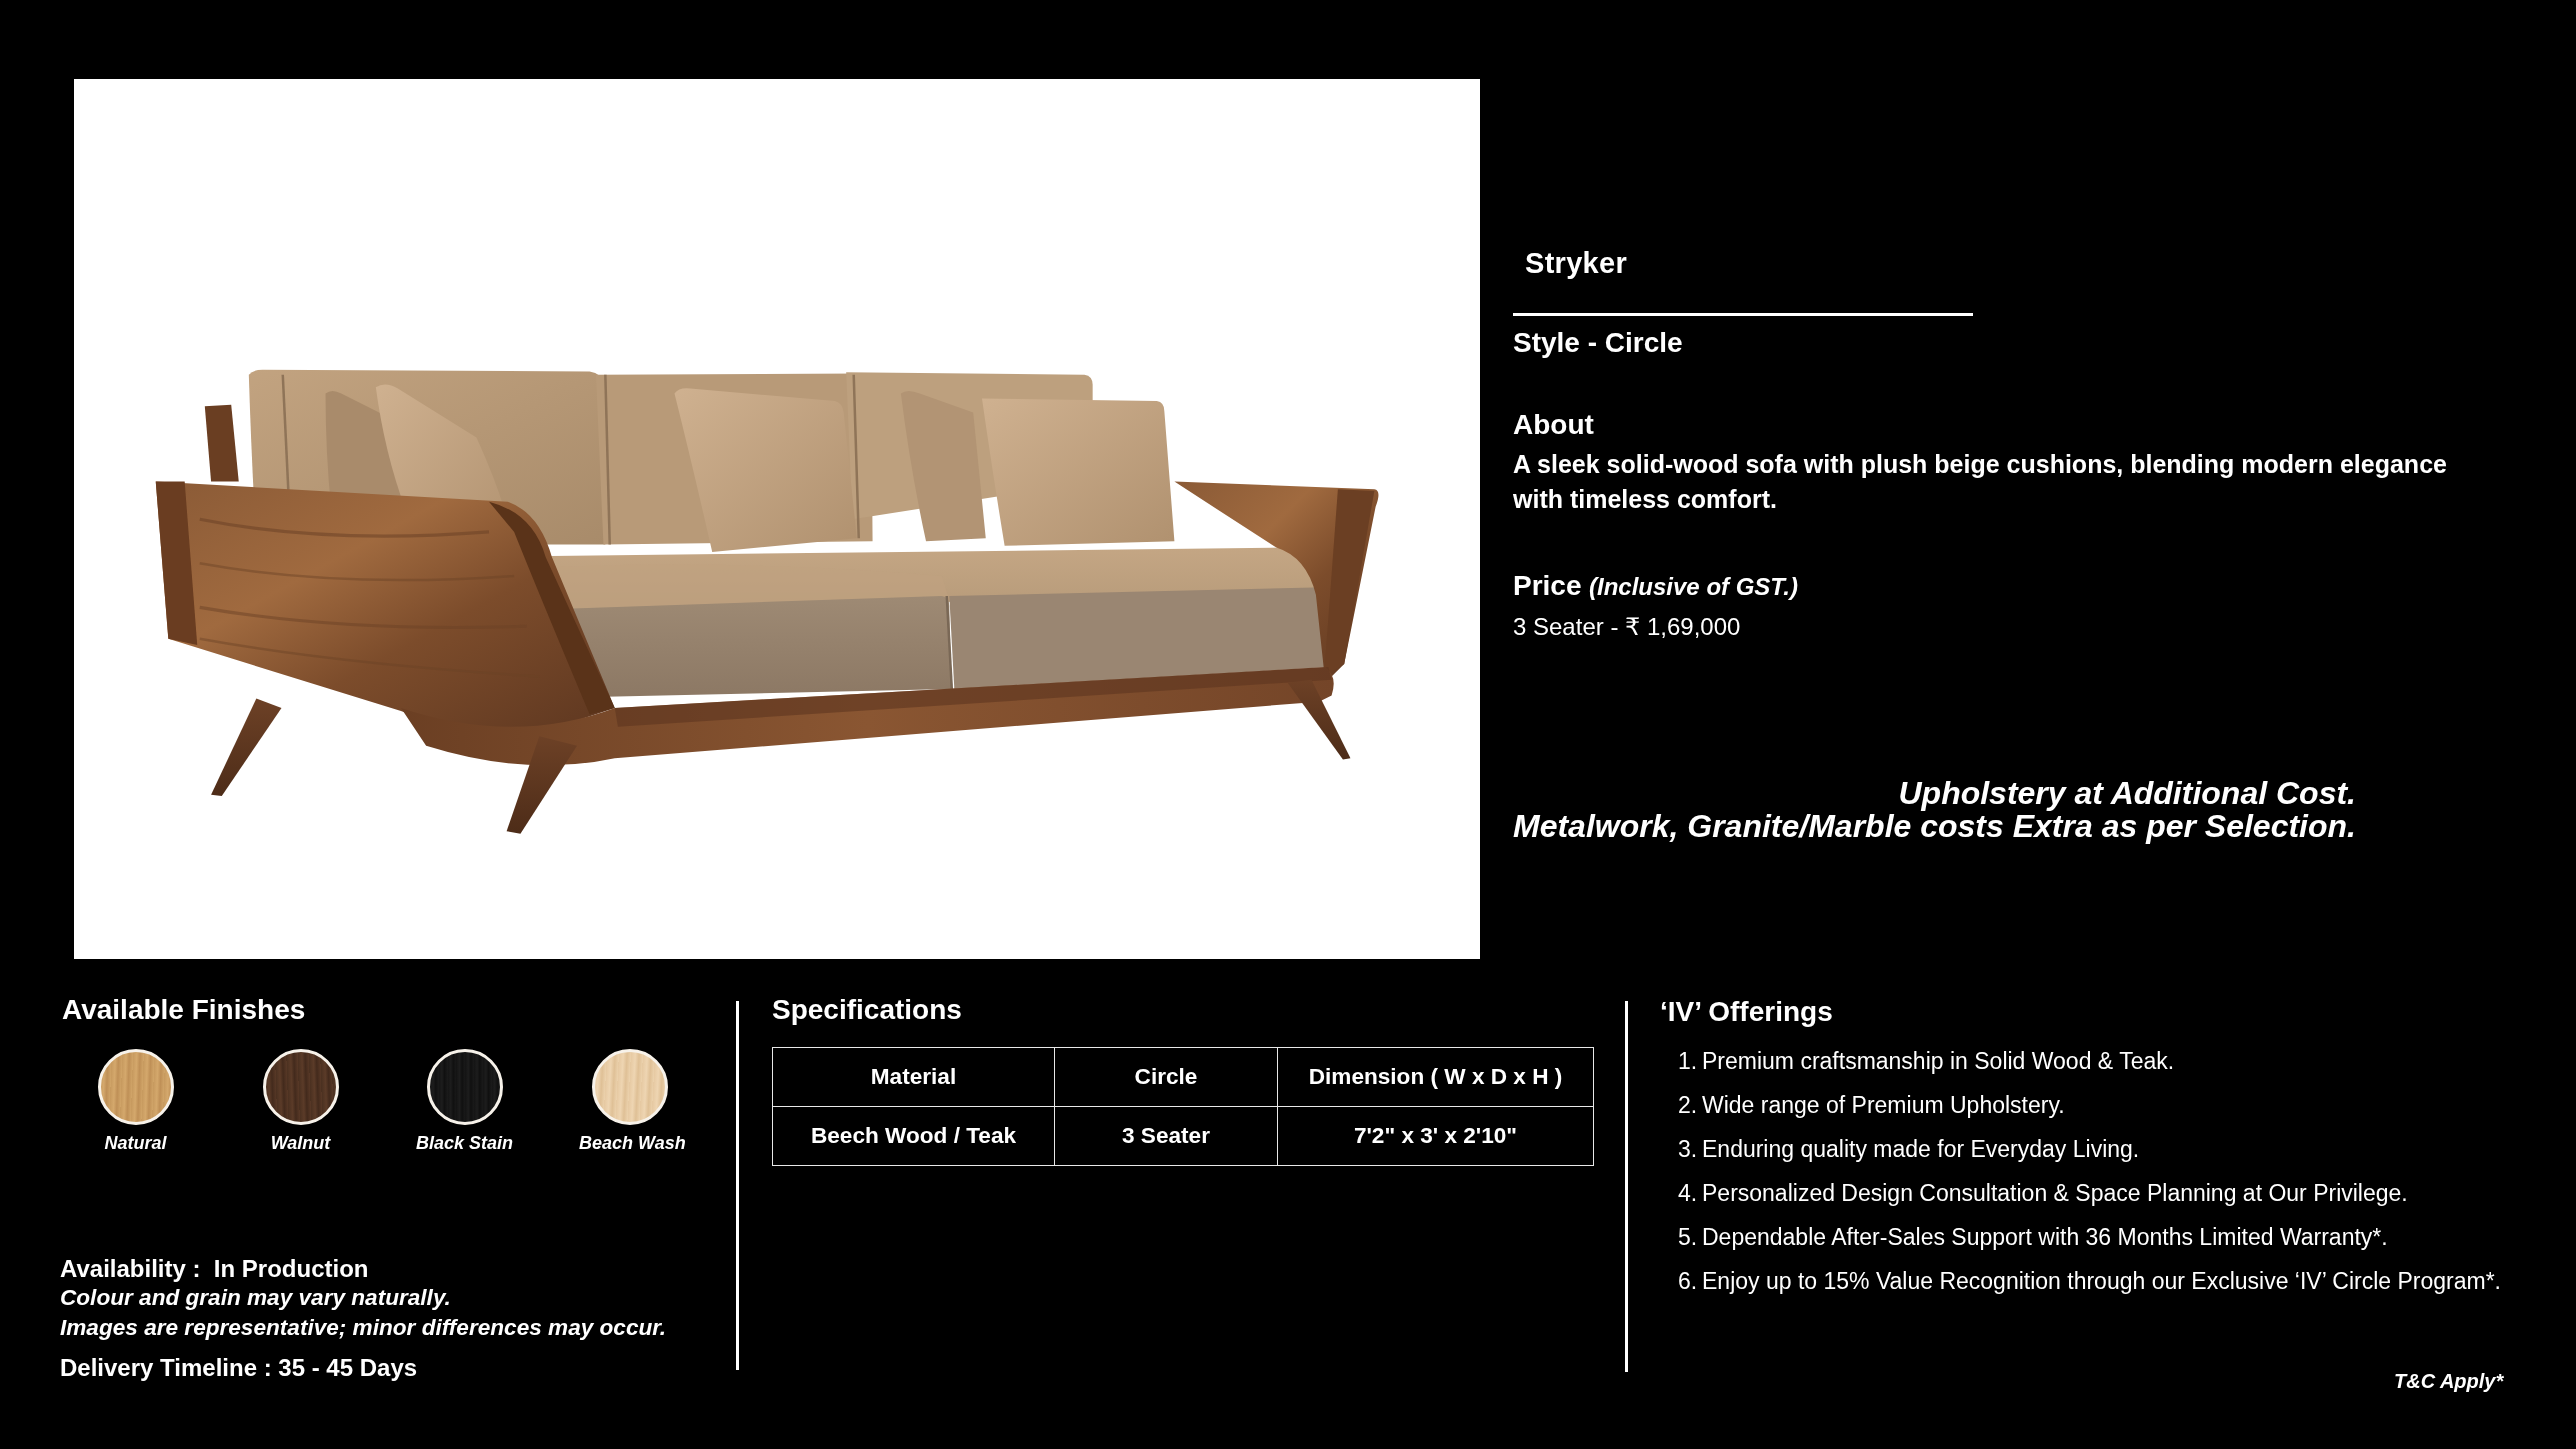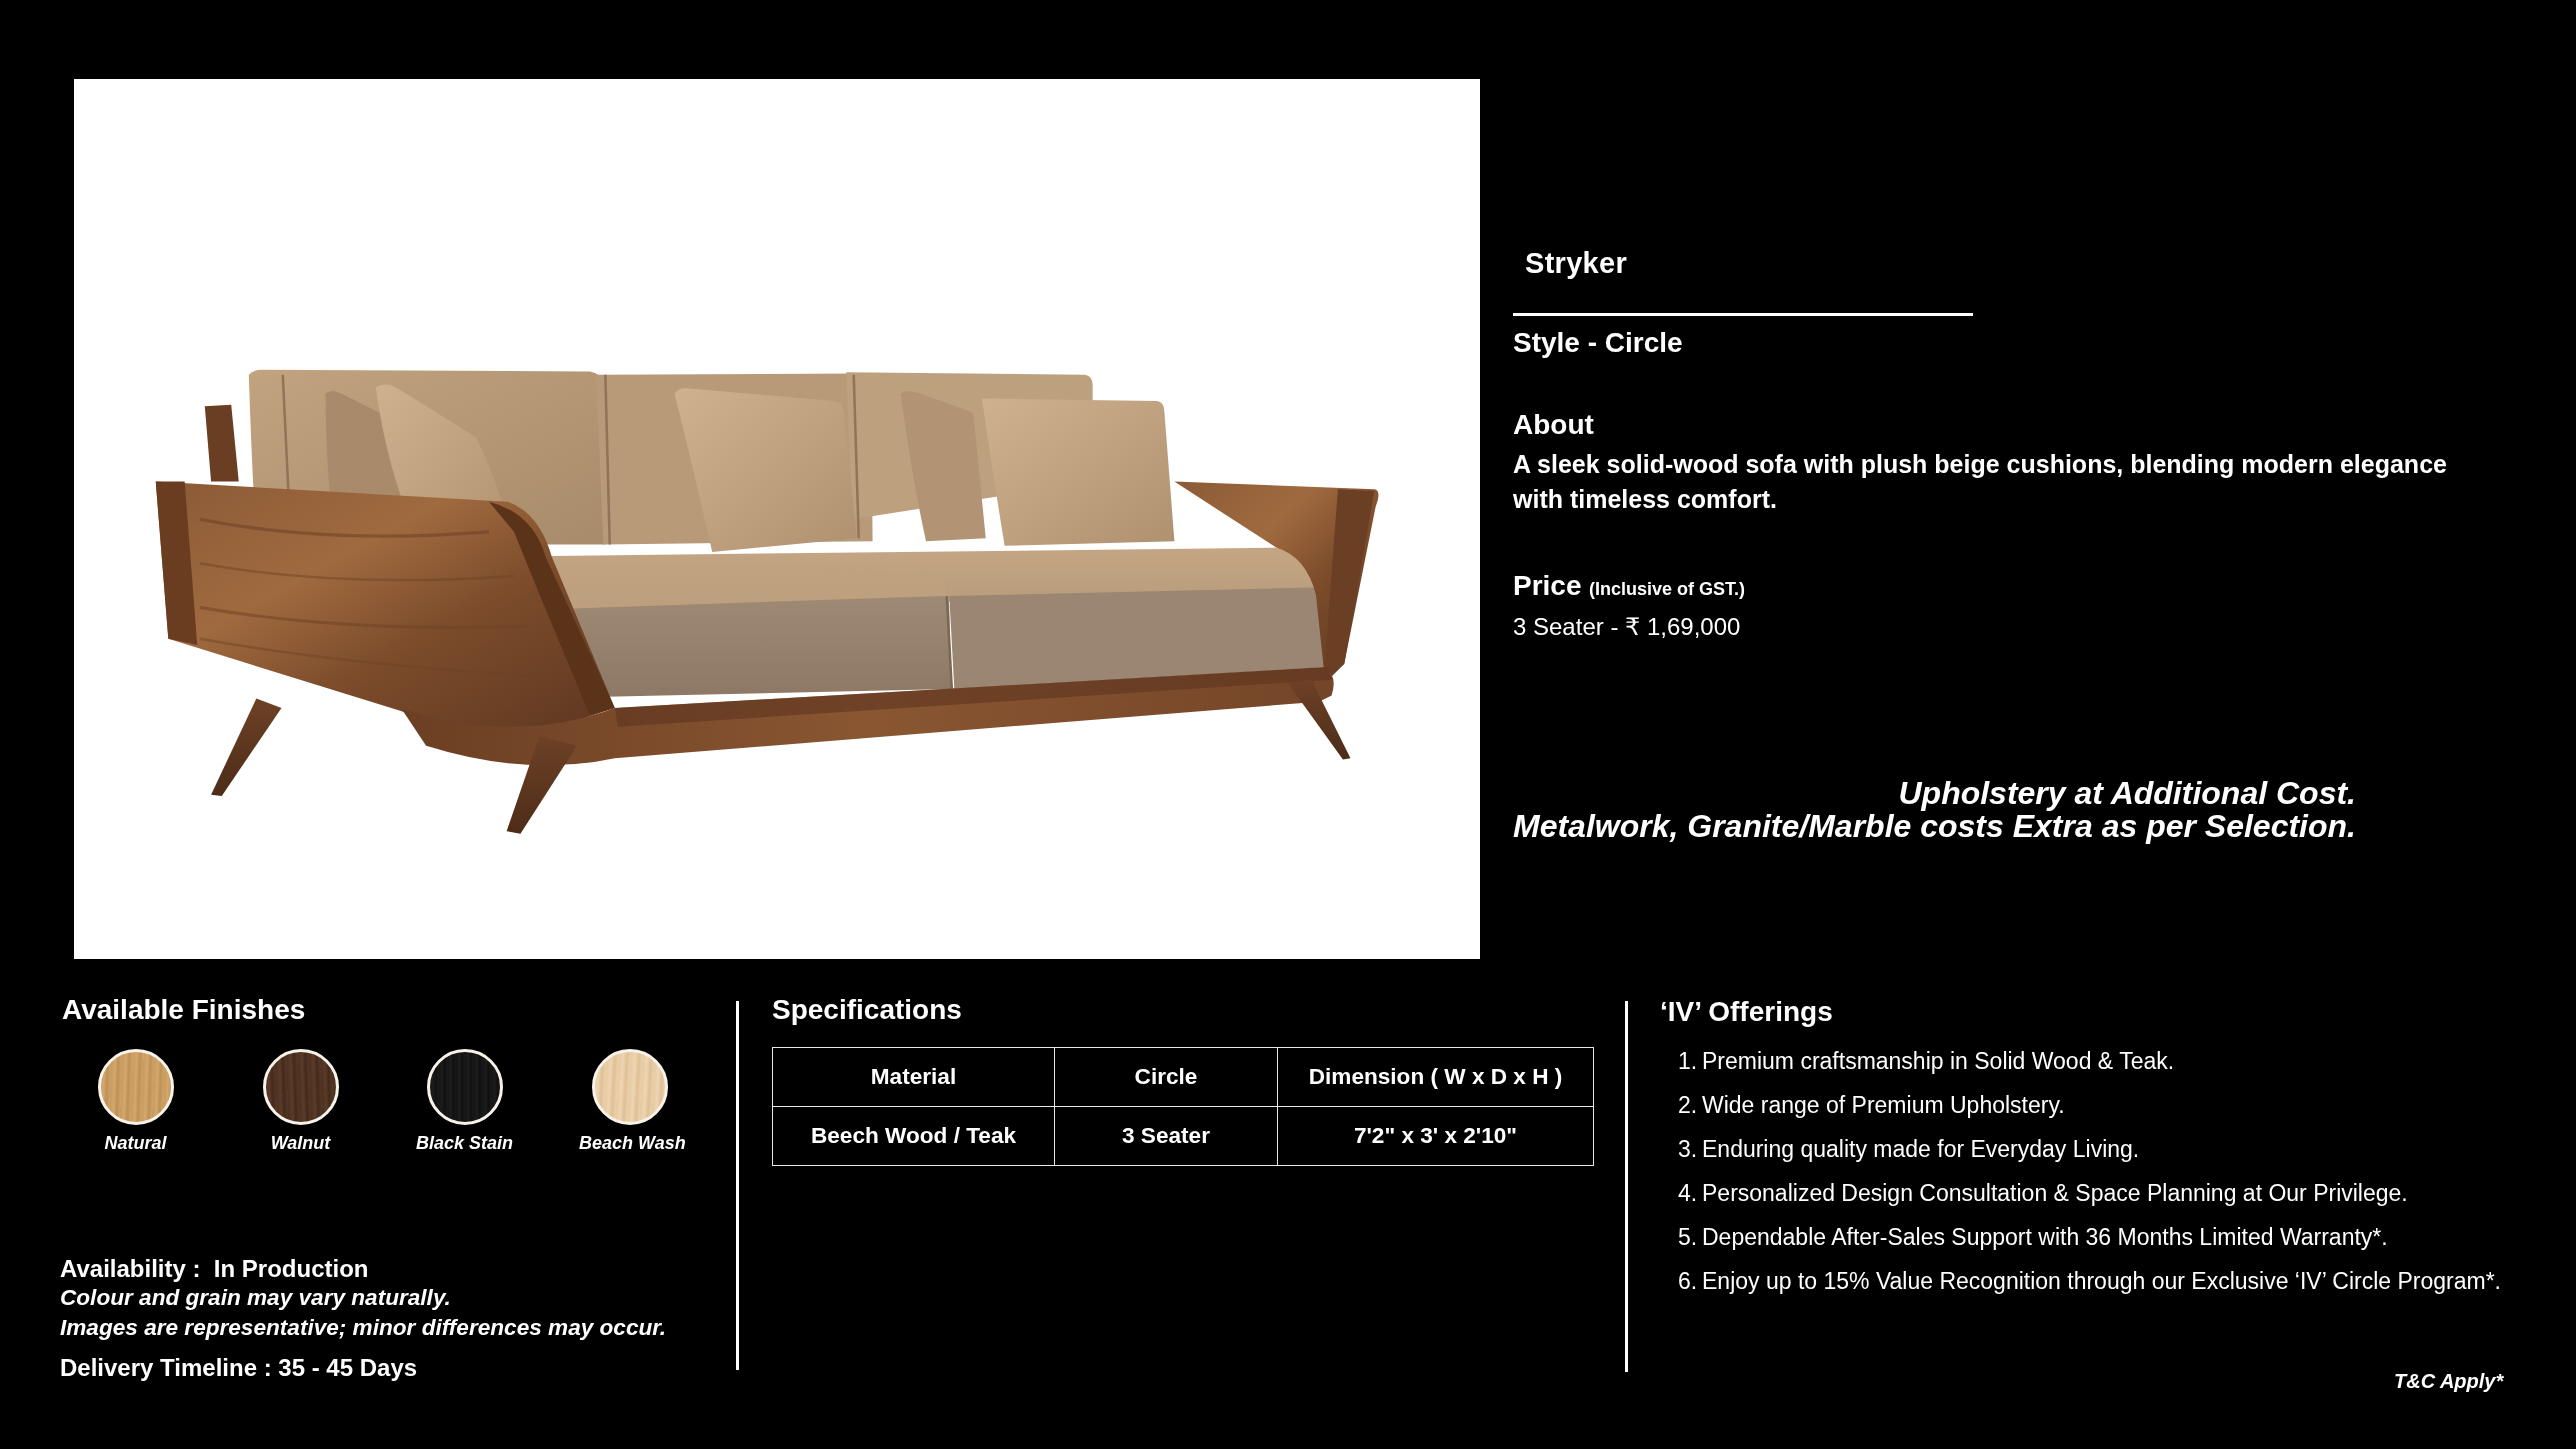--- a/index.html
+++ b/index.html
@@ -45,21 +45,21 @@
     .about-text {
       left: 1513px; top: 447px;
       width: 943px;
       font-size: 25px; font-weight: bold; line-height: 35px;
     }
     .price-heading {
       left: 1513px; top: 570px;
       font-size: 28px; font-weight: bold;
     }
     .price-heading .note {
-      font-size: 18px; font-weight: bold;
+      font-size: 24px; font-style: italic; font-weight: bold;
       margin-left: 7.5px;
     }
     .price-line {
       left: 1513px; top: 613px;
       font-size: 24px; font-weight: normal;
     }
     .notes {
       left: 1513px; top: 777px;
       font-size: 32px; font-weight: bold; font-style: italic;
       line-height: 33px;

